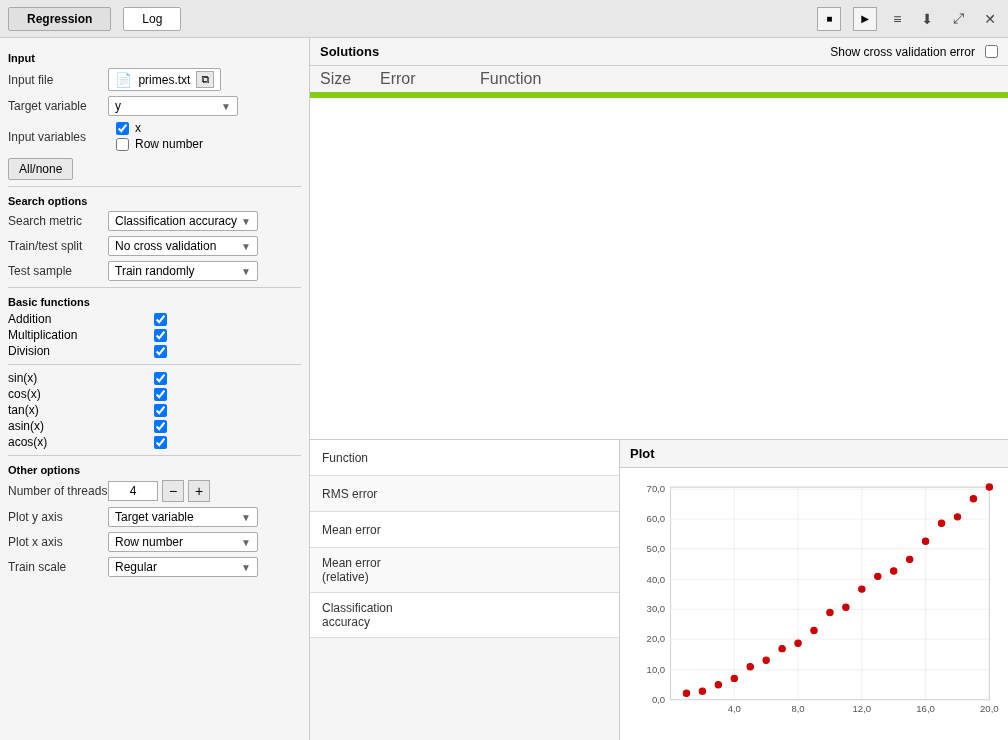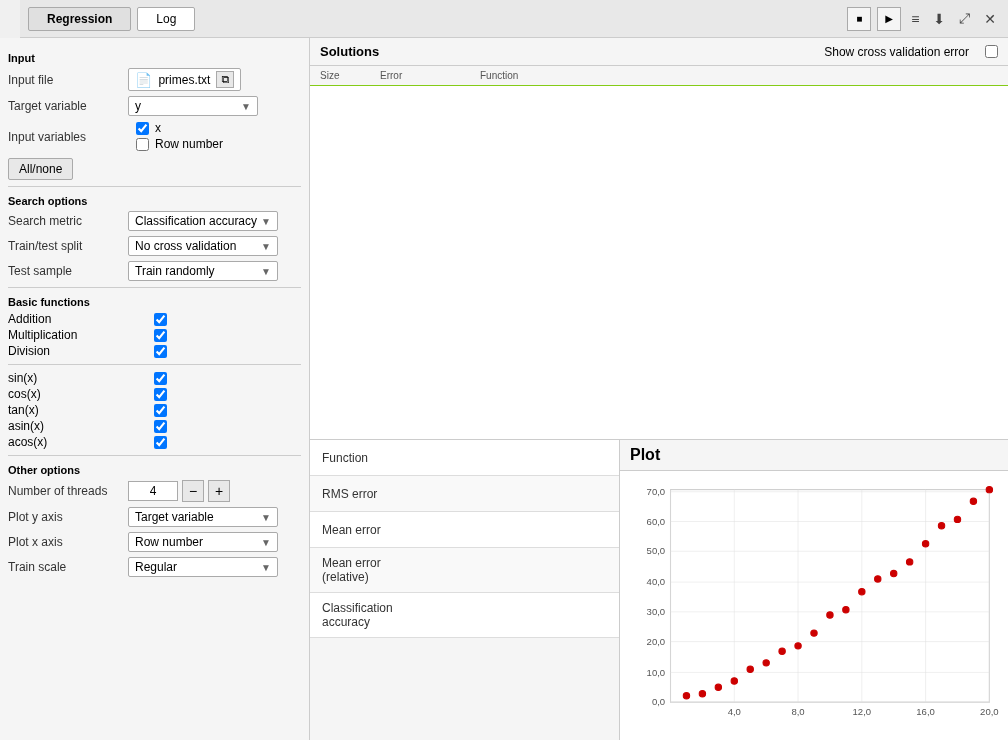--- a/index.html
+++ b/index.html
@@ -1,21 +1,21 @@
 <!DOCTYPE html>
 <html><head>
   <meta charset="utf-8">
   <style>
     * { box-sizing: border-box; margin: 0; padding: 0; }
     body { font-family: Arial, sans-serif; font-size: 12px; background: #f0f0f0; width: 1008px; height: 740px; overflow: hidden; }
 
     
     .top-bar {
       display: flex; align-items: center; background: #e8e8e8; border-bottom: 1px solid #ccc;
-      height: 38px; padding: 0 8px; gap: 6px; margin-left: 20px;
+      height: 38px; padding: 0 8px; gap: 12px;
     }
     .tab-btn {
       padding: 4px 18px; border: 1px solid #aaa; background: #fff; cursor: pointer;
       border-radius: 2px; font-size: 12px;
     }
     .tab-btn.active { background: #e0e0e0; font-weight: bold; }
     .top-spacer { flex: 1; }
     .toolbar-btn {
       width: 24px; height: 24px; border: 1px solid #aaa; background: #f5f5f5;
       cursor: pointer; display: flex; align-items: center; justify-content: center; font-size: 10px;
@@ -28,21 +28,21 @@
     
     .left-panel {
       width: 310px; border-right: 1px solid #ccc; background: #f5f5f5;
       overflow-y: auto; padding: 6px 8px;
     }
 
     
     .section-header { font-weight: bold; margin: 8px 0 4px 0; font-size: 11px; }
 
     
-    .form-row { display: flex; align-items: center; margin-bottom: 5px; gap: 20px; }
+    .form-row { display: flex; align-items: center; margin-bottom: 5px; gap: 0; }
     .form-label { width: 100px; font-size: 12px; color: #333; }
 
     
     .file-input-box {
       display: flex; align-items: center; border: 1px solid #aaa; background: #fff;
       padding: 2px 6px; border-radius: 2px; gap: 6px; font-size: 12px;
     }
     .file-icon { font-size: 14px; color: #888; }
     .copy-btn { border: 1px solid #aaa; background: #e8e8e8; padding: 1px 4px; cursor: pointer; font-size: 11px; }
 
@@ -76,44 +76,44 @@
     
     .right-panel { flex: 1; display: flex; flex-direction: column; background: #0369a1; }
 
     
     .solutions-area { flex: 1; border-bottom: 1px solid #ccc; background: #fff; }
     .solutions-header {
       display: flex; align-items: center; justify-content: space-between;
       padding: 6px 10px; border-bottom: 1px solid #ccc; background: #f5f5f5;
     }
     .solutions-title { font-weight: bold; font-size: 13px; }
-    .cross-val-row { display: flex; align-items: center; gap: 16px; font-size: 12px; }
+    .cross-val-row { display: flex; align-items: center; gap: 10px; font-size: 12px; }
     .solutions-table-header {
       display: flex; padding: 4px 10px; background: #f5f5f5;
-      border-bottom: 1px solid #84cc16; font-size: 10px; color: #555;
+      border-bottom: 6px solid #84cc16; font-size: 16px; color: #555;
     }
     .sol-col-size { width: 60px; }
     .sol-col-error { width: 100px; }
     .sol-col-func { flex: 1; }
 
     
     .bottom-area { display: flex; height: 300px; }
 
     
     .solution-info { width: 310px; border-right: 1px solid #ccc; background: #f5f5f5; }
     .solution-info-header { padding: 6px 10px; font-weight: bold; font-size: 13px; border-bottom: 1px solid #ccc; }
     .info-row {
       padding: 8px 12px; border-bottom: 1px solid #ddd; font-size: 12px; color: #333;
       background: #fff; min-height: 36px; display: flex; align-items: center;
     }
     .info-row:nth-child(even) { background: #f9f9f9; }
 
     
     .plot-area { flex: 1; background: #fff; display: flex; flex-direction: column; }
-    .plot-header { padding: 6px 10px; font-weight: bold; font-size: 16px; border-bottom: 1px solid #ccc; background: #f5f5f5; }
+    .plot-header { padding: 6px 10px; font-weight: bold; font-size: 13px; border-bottom: 1px solid #ccc; background: #f5f5f5; }
     .plot-canvas { flex: 1; display: flex; align-items: center; justify-content: center; padding: 8px; }
     svg.chart { width: 100%; height: 100%; }
 
     .input-variables-block { margin-left: 8px; }
   </style>
 </head>
 <body>
 
 <div class="top-bar">
   <button class="tab-btn active">Regression</button>

